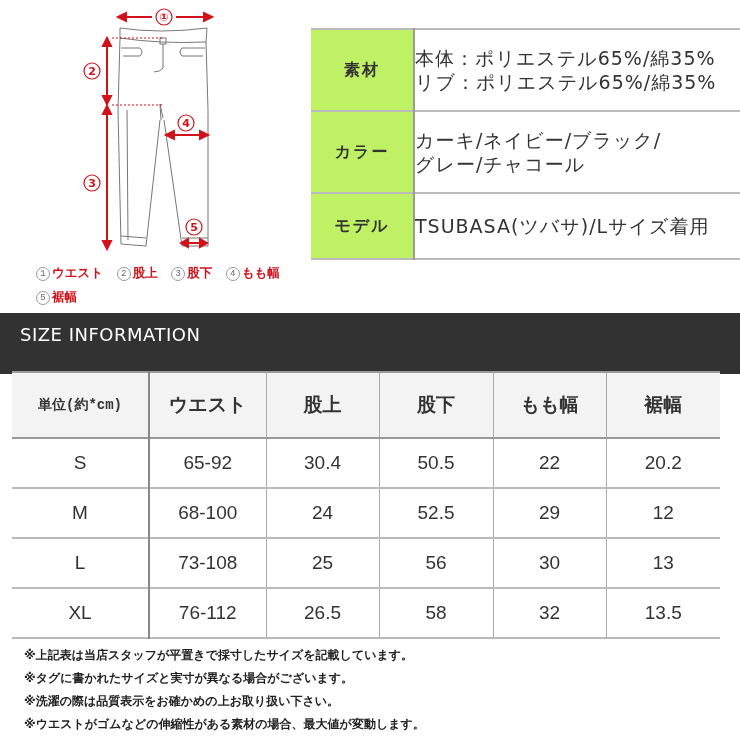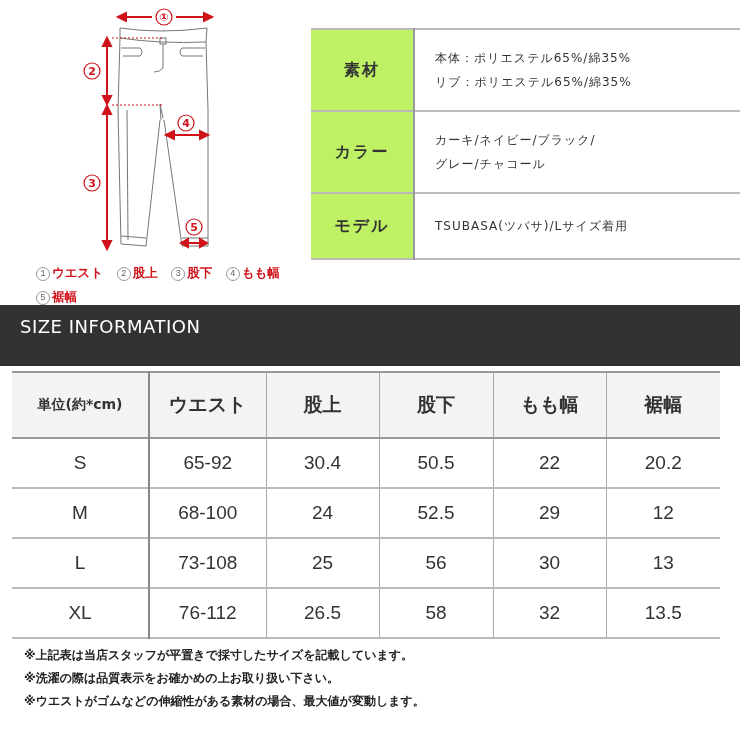--- a/index.html
+++ b/index.html
@@ -11,32 +11,32 @@
   .diagram svg { position: absolute; left: 0; top: 0; }
   .legend { position: absolute; left: 36px; top: 262px; width: 260px; font-size: 12.5px; font-weight: bold; color: #d0121b; line-height: 24px; font-family: Liberation Mono, monospace; }
   .legend .li { display: inline-block; margin-right: 6px; white-space: nowrap; }
   .circ { display: inline-block; width: 14px; height: 14px; border: 1px solid #999; border-radius: 50%; color: #666; font-size: 9px; line-height: 12px; text-align: center; font-weight: normal; vertical-align: 1px; margin-right: 2px; }
 
   
   .spec { position: absolute; left: 311px; top: 28px; width: 429px; border-collapse: collapse; }
   .spec tr { border-top: 2px solid #bbb; }
   .spec tr:last-child { border-bottom: 2px solid #bbb; }
   .spec th { width: 103px; background: #bef264; border-right: 2px solid #999; font-size: 16px; font-weight: bold; color: #333; text-align: center; letter-spacing: 2px; }
-  .spec td { padding-left: 20px; font-size: 12px; color: #333; line-height: 24px; letter-spacing: 1px; }
+  .spec td { font-size: 19px; color: #333; line-height: 24px; letter-spacing: 1px; }
   .spec tr.r0 { height: 82px; }
   .spec tr.r1 { height: 82px; }
   .spec tr.r2 { height: 66px; }
 
   
-  .banner { position: absolute; left: 0; top: 305px; width: 740px; height: 61px; background: #323232; }
+  .banner { position: absolute; left: 0; top: 313px; width: 740px; height: 61px; background: #323232; }
   .banner span { position: absolute; left: 20px; top: 11px; color: #fff; font-size: 18px; letter-spacing: 0.5px; font-family: "DejaVu Sans", sans-serif; }
 
   
   .size { position: absolute; left: 12px; top: 371px; width: 708px; border-collapse: collapse; }
-  .size th, .size td { text-align: center; border-right: 1px solid #aaa; }
+  .size th, .size td { text-align: center; border-right: 1px solid #aaa; font-family: Liberation Mono, monospace; }
   .size th:last-child, .size td:last-child { border-right: none; }
   .size th:first-child, .size td:first-child { border-right: 2px solid #888; }
   .size thead tr { height: 66px; background: #f3f3f3; border-top: 2px solid #999; border-bottom: 2px solid #999; }
   .size th { font-size: 19px; font-weight: bold; color: #333; }
   .size th.unit { font-size: 14px; }
   .size tbody tr { height: 50px; border-bottom: 2px solid #bbb; }
   .size td { font-size: 19px; color: #333; font-family: "Liberation Sans", sans-serif; }
 
   
   .notes { position: absolute; left: 24px; top: 644px; font-size: 12px; color: #222; line-height: 23px; font-weight: bold; }
@@ -187,15 +187,16 @@
       <td>26.5</td>
       <td>58</td>
       <td>32</td>
       <td>13.5</td>
     </tr>
   </tbody>
 </table>
 
 <div class="notes">
   <div>※上記表は当店スタッフが平置きで採寸したサイズを記載しています。</div>
+  <div>※タグに書かれたサイズと実寸が異なる場合がございます。</div>
   <div>※洗濯の際は品質表示をお確かめの上お取り扱い下さい。</div>
   <div>※ウエストがゴムなどの伸縮性がある素材の場合、最大値が変動します。</div>
 </div>
 
 </body></html>

